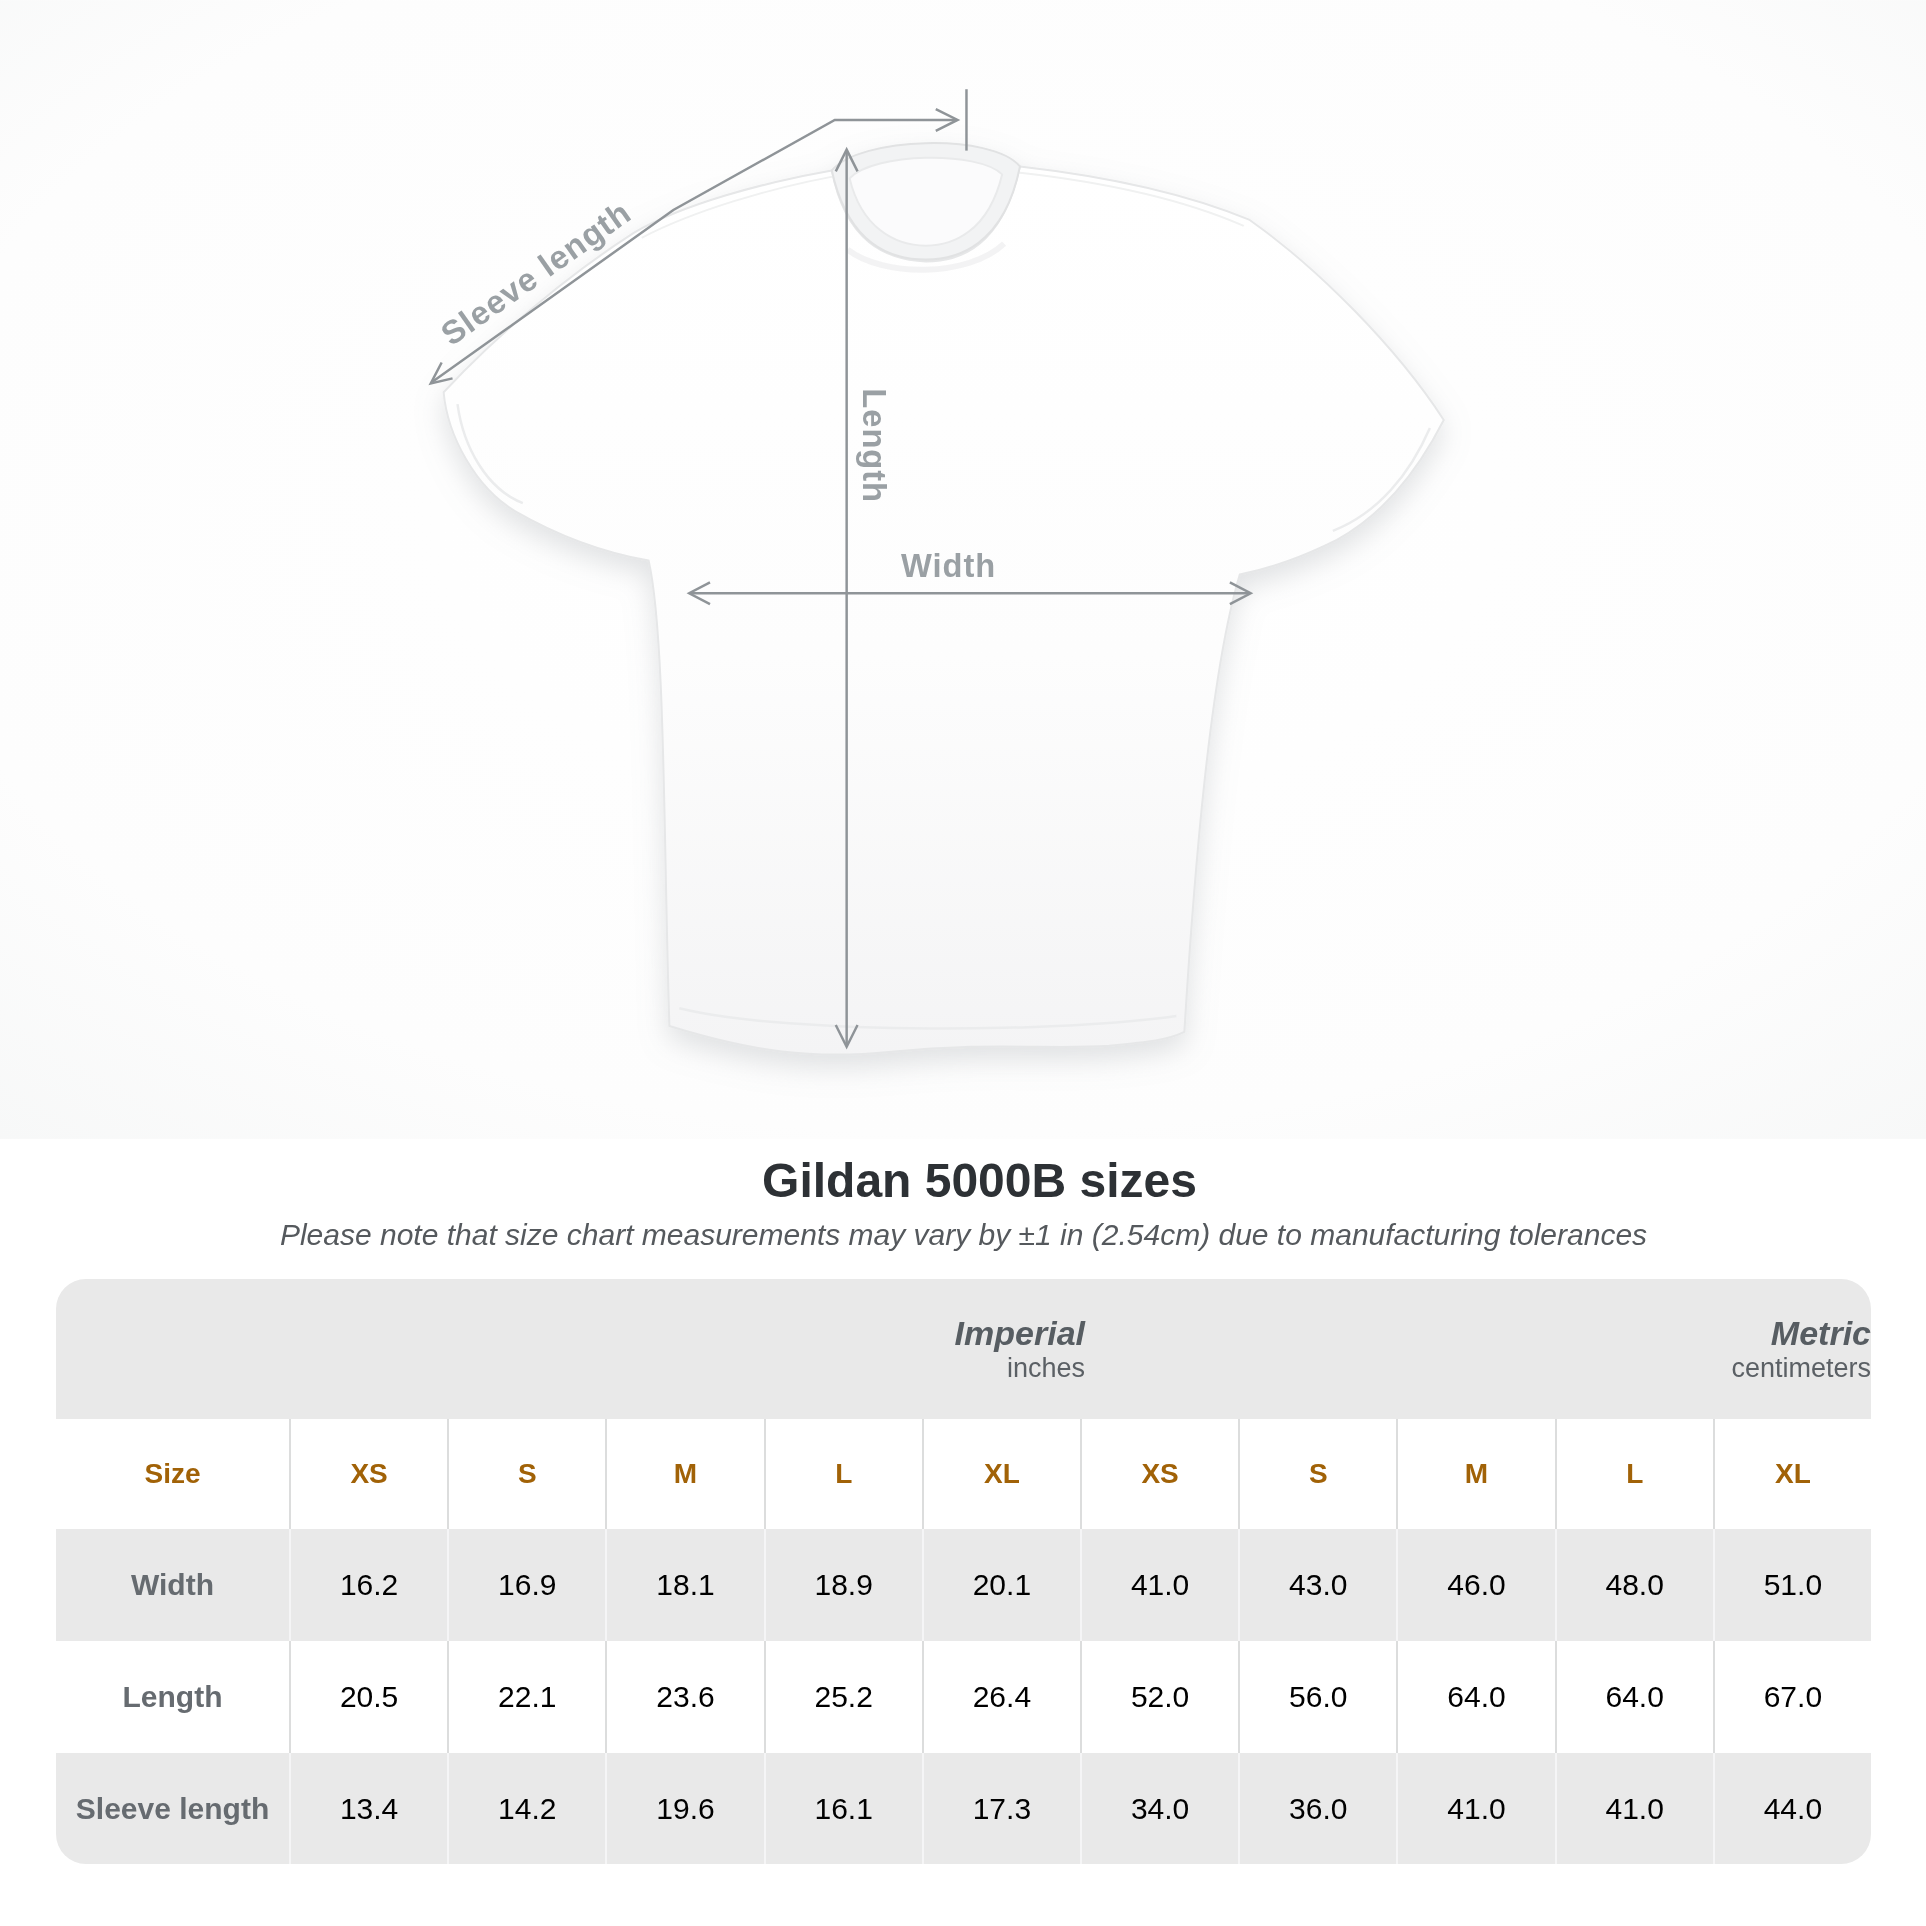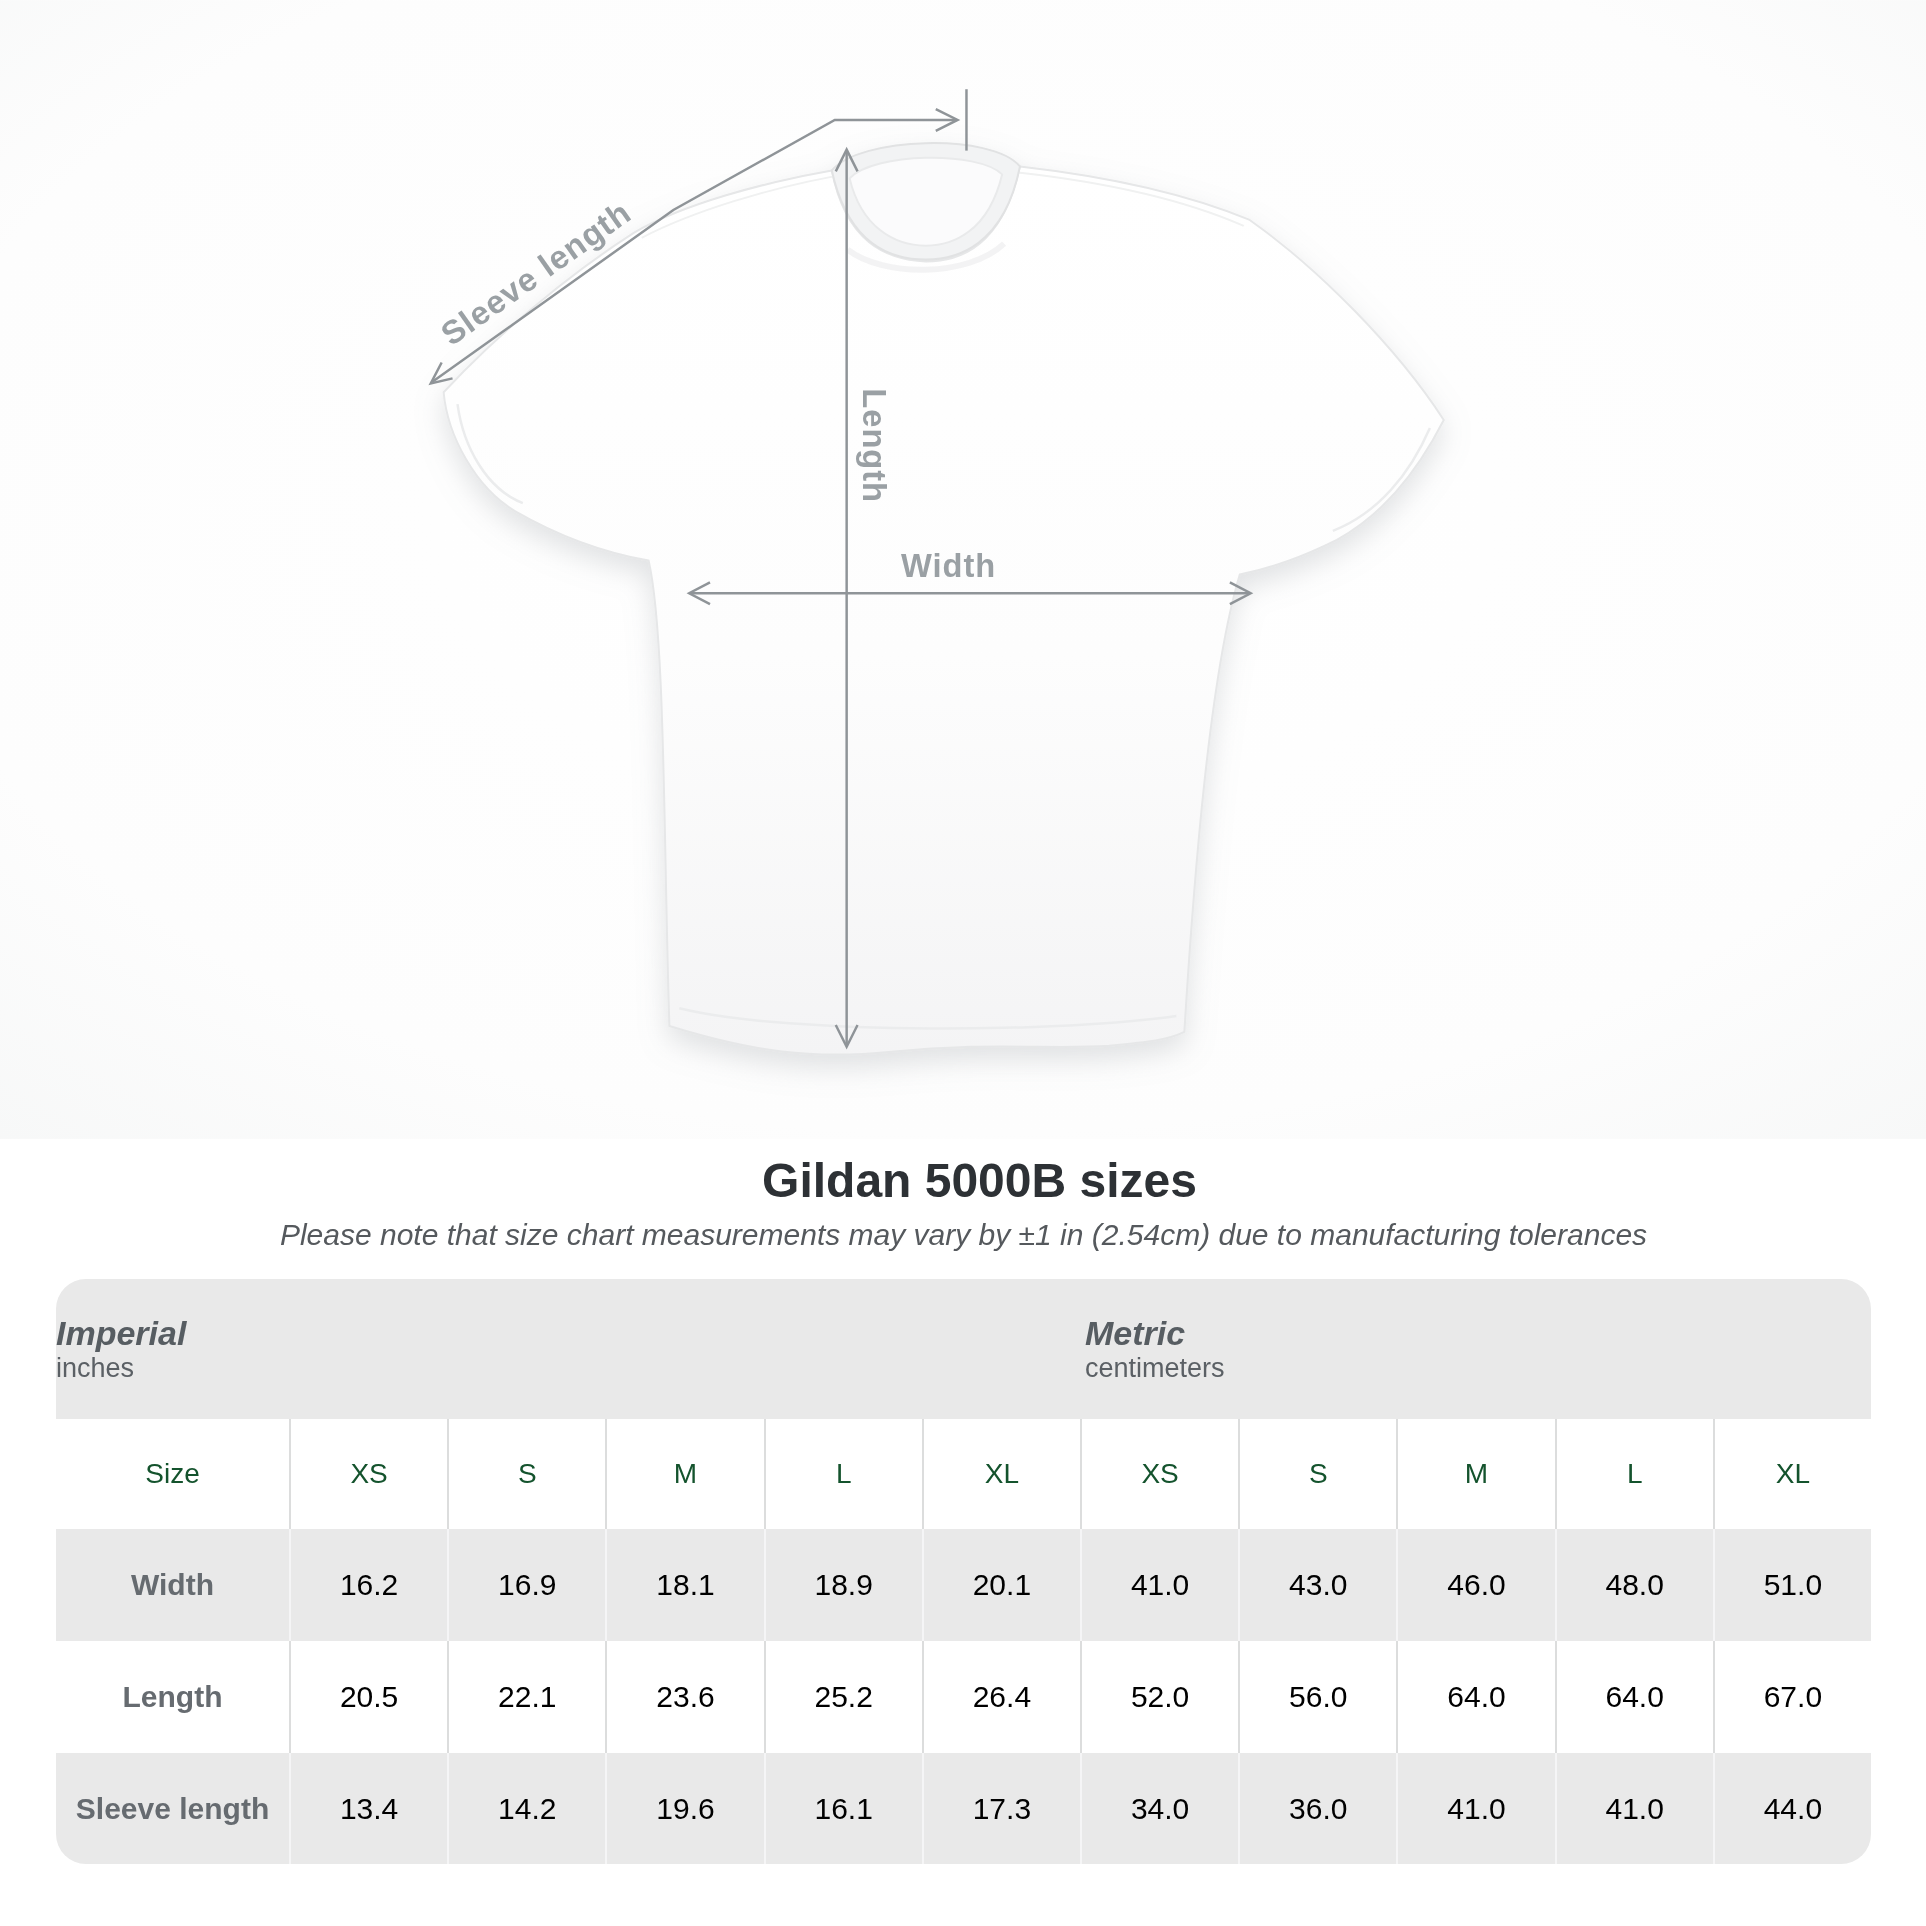--- a/index.html
+++ b/index.html
@@ -24,32 +24,32 @@
     font-size:30px;line-height:40px;font-style:italic;color:#55595d;
   }
   
   .size-table{
     position:absolute;left:56px;top:1279px;width:1815px;height:585px;
     border-radius:30px;overflow:hidden;background:#ffffff;
   }
   .band{
     display:grid;grid-template-columns:1029px 1fr;height:140px;background:#e9e9e9;
   }
-  .band-cell{display:flex;flex-direction:column;align-items:flex-start;justify-content:center;}
+  .band-cell{display:flex;flex-direction:column;align-items:flex-end;justify-content:center;}
   .g-label{font-size:34px;font-weight:bold;font-style:italic;color:#575d62;}
   .g-unit{font-size:27px;color:#5b6065;}
   .row{display:grid;grid-template-columns:233px repeat(10,1fr);}
   .row.header{height:110px;background:#ffffff;}
   .row.data{height:112px;}
   .row.gray{background:#e9e9e9;}
   .row.white{background:#ffffff;}
   .cell{display:flex;align-items:center;justify-content:center;}
   .row.white .cell + .cell{border-left:2px solid #dcdddd;}
   .row.gray  .cell + .cell{border-left:2px solid #f5f5f6;}
-  .ch{font-size:28px;font-weight:normal;color:#14532d;}
+  .ch{font-size:28px;font-weight:bold;color:#a16207;}
   .rl{font-size:30px;font-weight:bold;color:#666b70;}
   .val{font-size:30px;color:#000000;}
 </style>
 </head>
 <body>
 
 <div id="page">
 
   <div class="figure-wrap">
     <svg width="1927" height="1139" viewBox="0 0 1946 1150">

